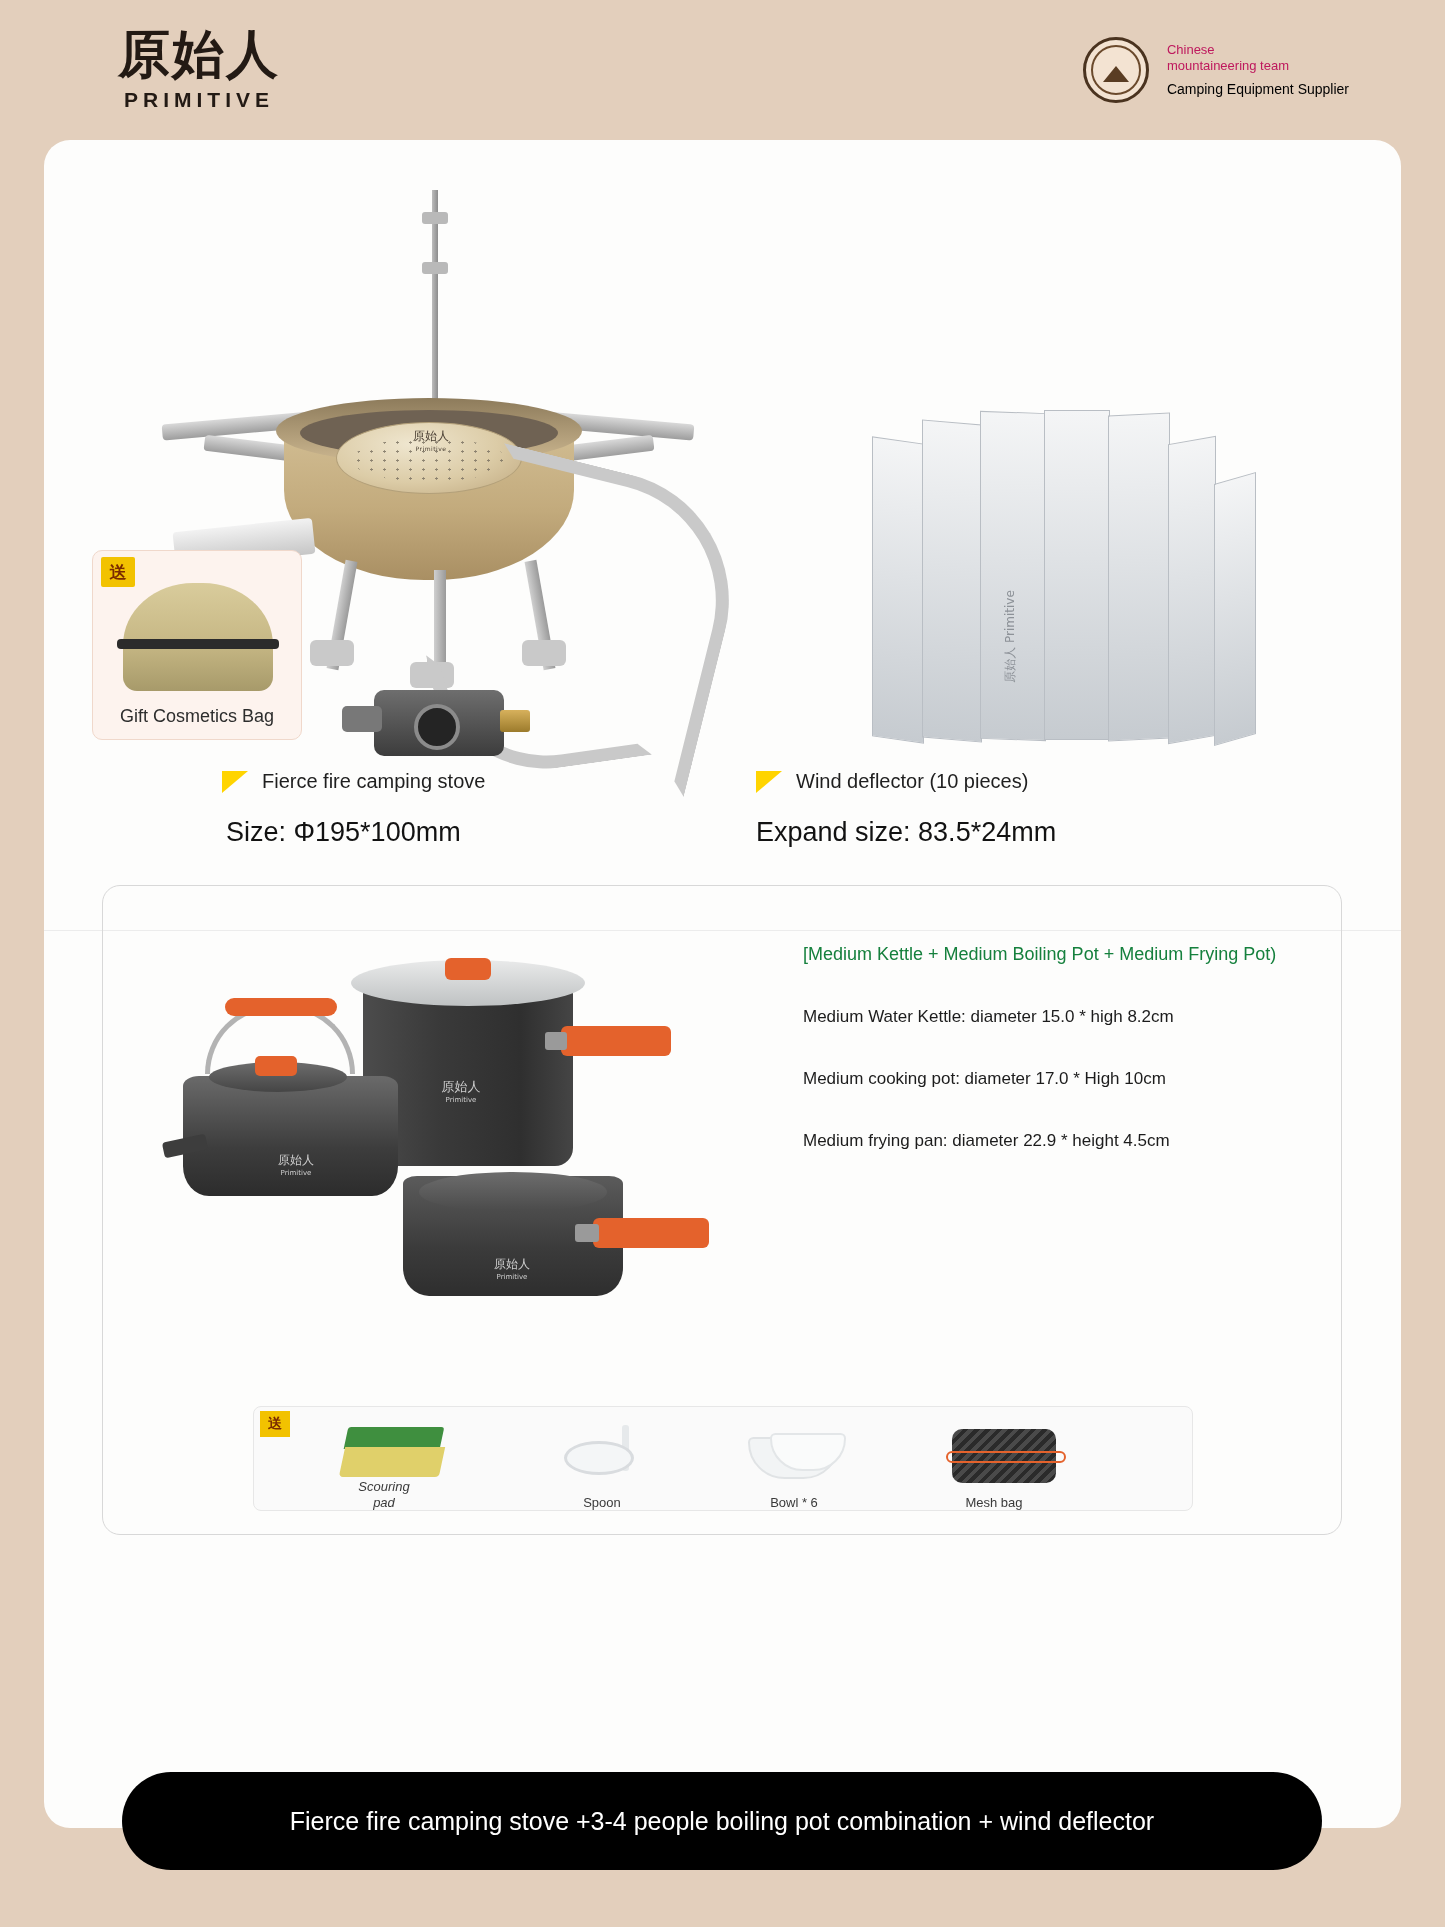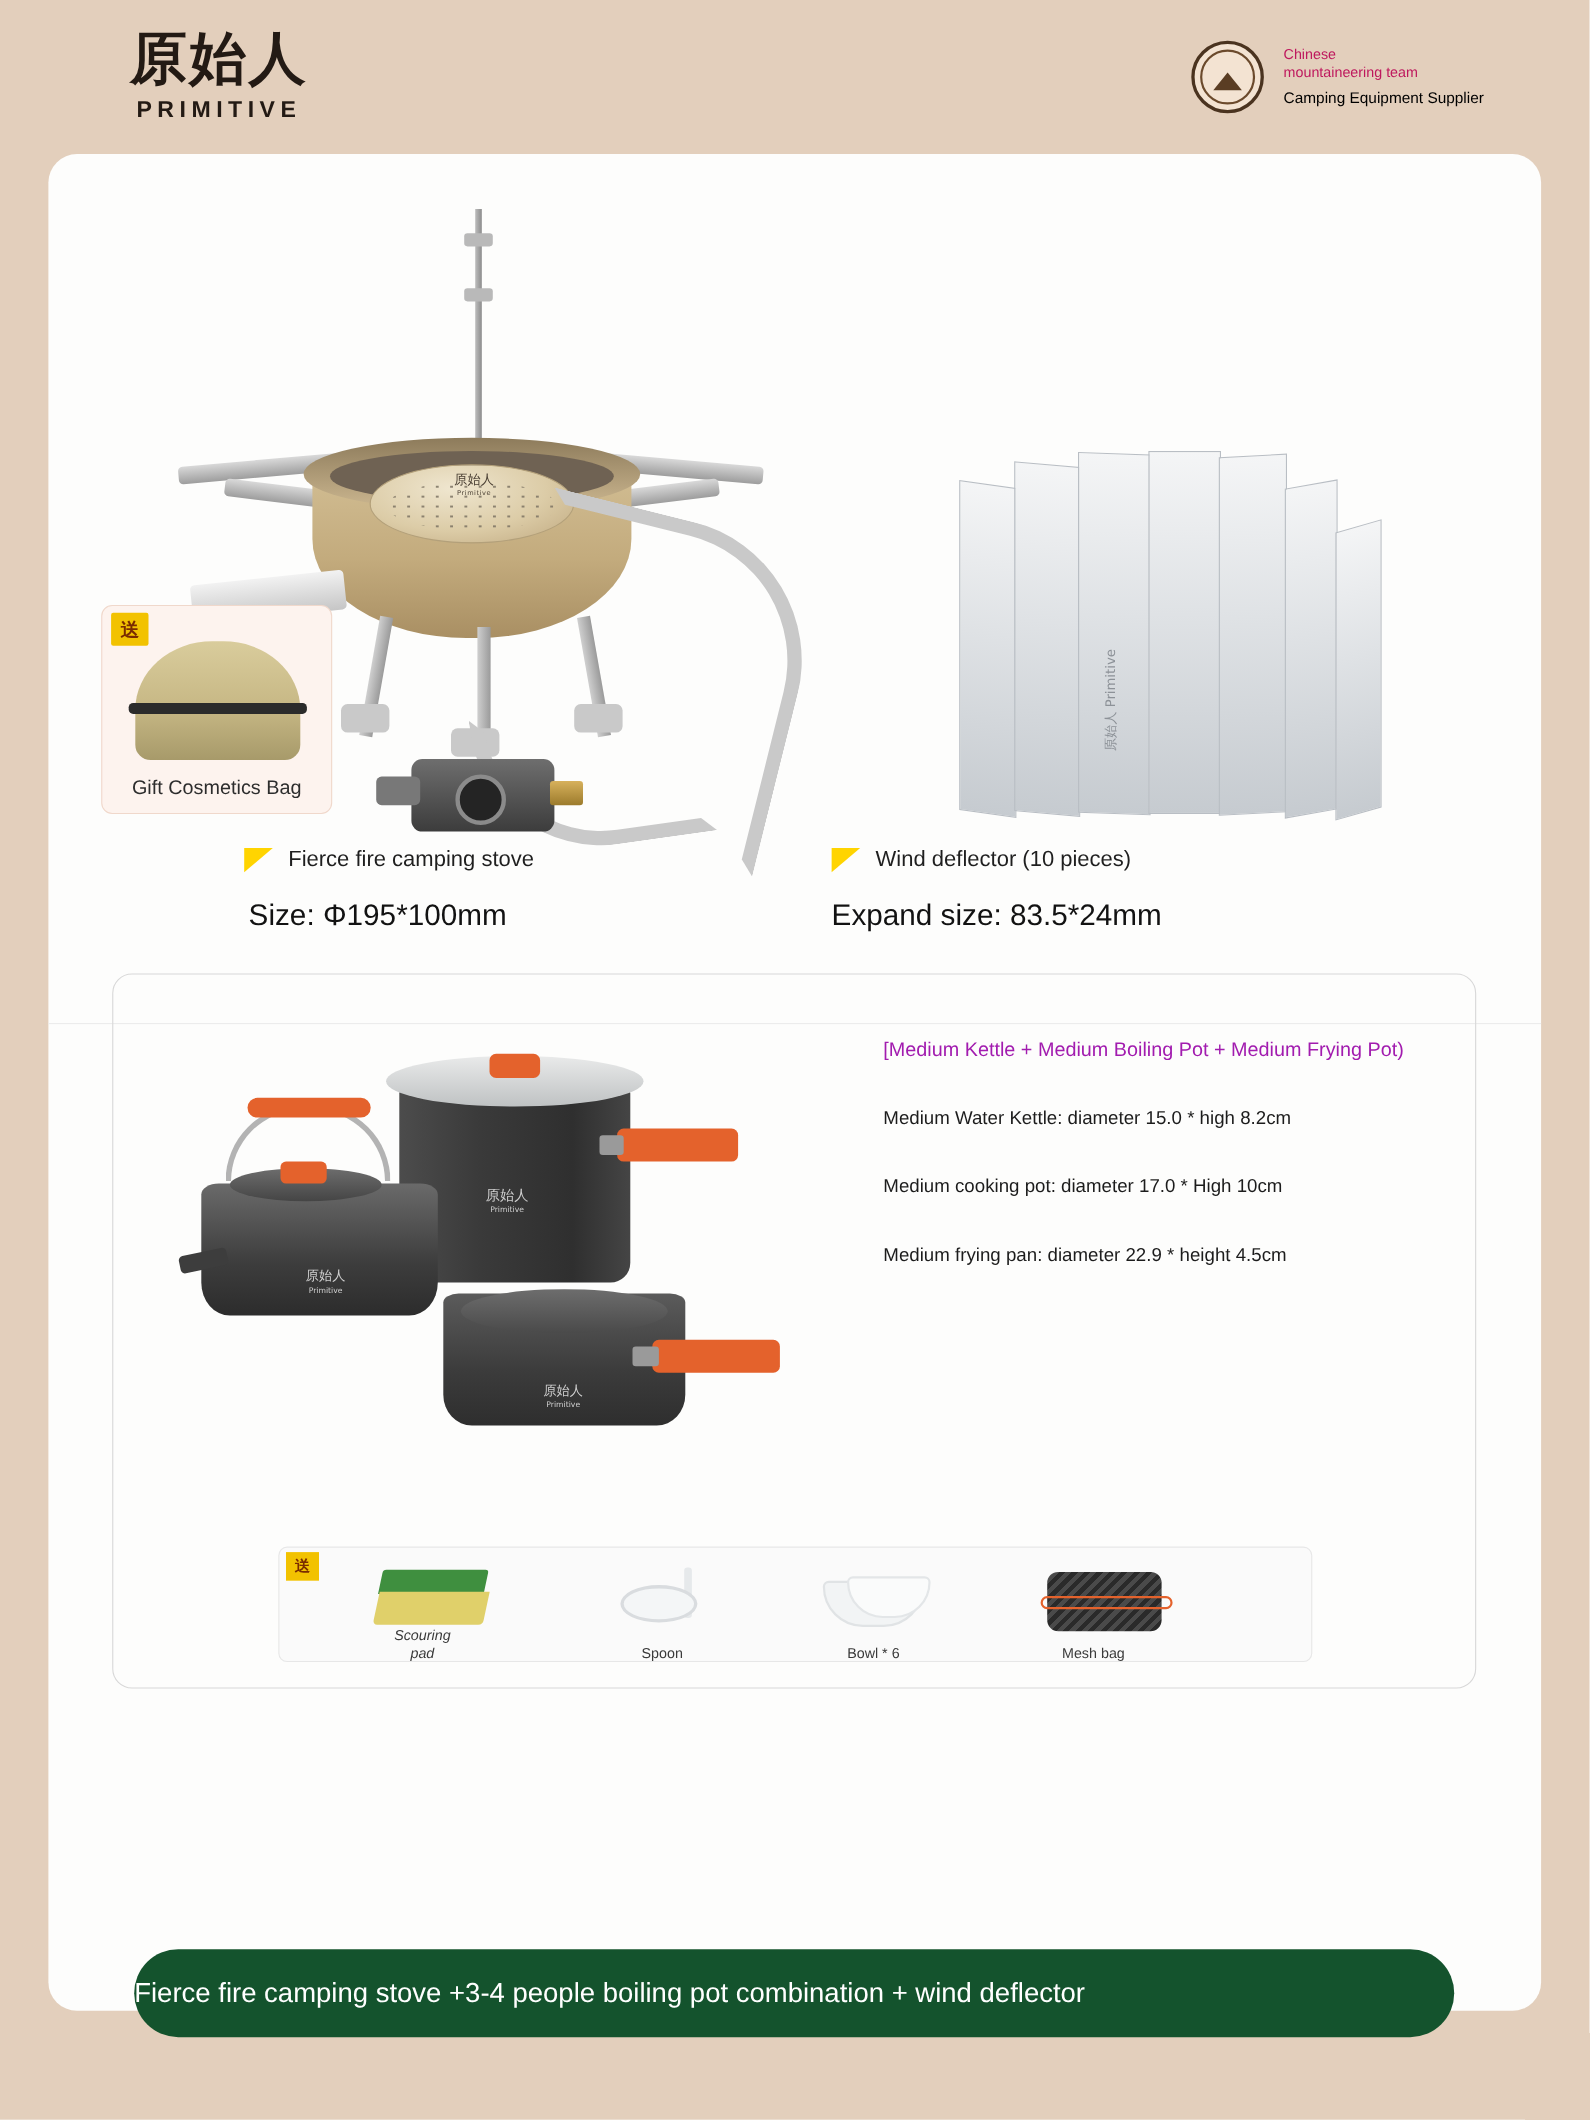--- a/index.html
+++ b/index.html
@@ -272,21 +272,21 @@
     background: linear-gradient(180deg,#5b5b5b 0%,#3b3b3b 60%,#2e2e2e 100%);
     border-radius: 14px 14px 26px 26px / 8px 8px 28px 28px;
   }
   .pan-inner{position:absolute;left:256px;top:246px;width:188px;height:40px;border-radius:50%;background:linear-gradient(180deg,#6d6d6d,#4a4a4a);}
   .pan-handle{position:absolute;left:430px;top:292px;width:116px;height:30px;background:#e4622c;border-radius:6px;}
   .pan-handle::before{content:"";position:absolute;left:-18px;top:6px;width:24px;height:18px;background:#9a9a9a;border-radius:3px;}
   .pan-logo{position:absolute;left:294px;top:330px;width:110px;text-align:center;font-family:"DejaVu Sans",sans-serif;font-size:12px;color:#cfcfcf;}
   .pan-logo small{display:block;font-size:7px;}
 
   .cw-text { position: absolute; left: 700px; top: 58px; width: 520px; }
-  .cw-text .head { font-size: 18px; color: #a21caf; }
+  .cw-text .head { font-size: 18px; color: #15803d; }
   .cw-text .spec { font-size: 17px; color: #1c1c1c; margin-top: 42px; }
 
   
   .acc {
     position: absolute; left: 150px; top: 520px;
     width: 940px; height: 105px;
     background: #fafafa;
     border: 1px solid #e7e7e7;
     border-radius: 8px;
   }
@@ -307,24 +307,24 @@
   .spoon-bowl{position:absolute;left:52px;top:26px;width:70px;height:34px;border:3px solid #d9dcdf;border-radius:50%;background:#f4f6f7;}
   .spoon-stem{position:absolute;left:110px;top:10px;width:7px;height:46px;background:#e6e9eb;border-radius:3px;}
   .bowl1{position:absolute;left:44px;top:22px;width:92px;height:42px;background:#f2f4f5;border:2px solid #e0e3e5;border-radius:6px 6px 40px 40px;}
   .bowl2{position:absolute;left:66px;top:18px;width:76px;height:38px;background:#fafbfb;border:2px solid #e3e6e8;border-radius:6px 6px 36px 36px;}
   .meshbag{position:absolute;left:48px;top:14px;width:104px;height:54px;background:repeating-linear-gradient(135deg,#2a2a2a 0 4px,#4a4a4a 4px 8px);border-radius:10px;}
   .meshbag::after{content:"";position:absolute;left:-6px;top:22px;width:116px;height:8px;border:2px solid #e4622c;border-radius:6px;}
 
   
   .footer {
     position: absolute; left: 122px; top: 1772px;
-    width: 1200px; height: 80px;
-    background: #14532d;
+    width: 1200px; height: 98px;
+    background: #000000;
     border-radius: 49px;
-    display: flex; align-items: center; 
+    display: flex; align-items: center; justify-content: center;
   }
   .footer span { color: #fff; font-size: 25px; }
 </style>
 </head>
 <body>
 
 <div class="header">
   <div class="brand">
     <div class="brand-cn">原始人</div>
     <div class="brand-en">PRIMITIVE</div>

